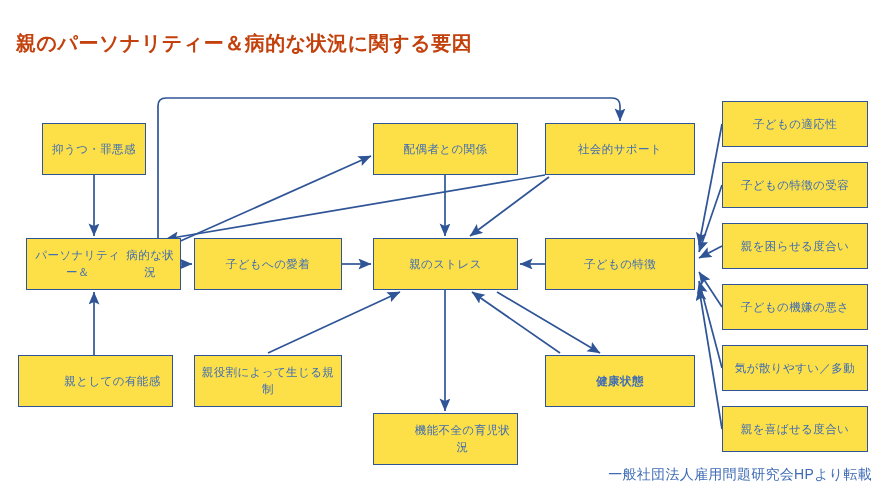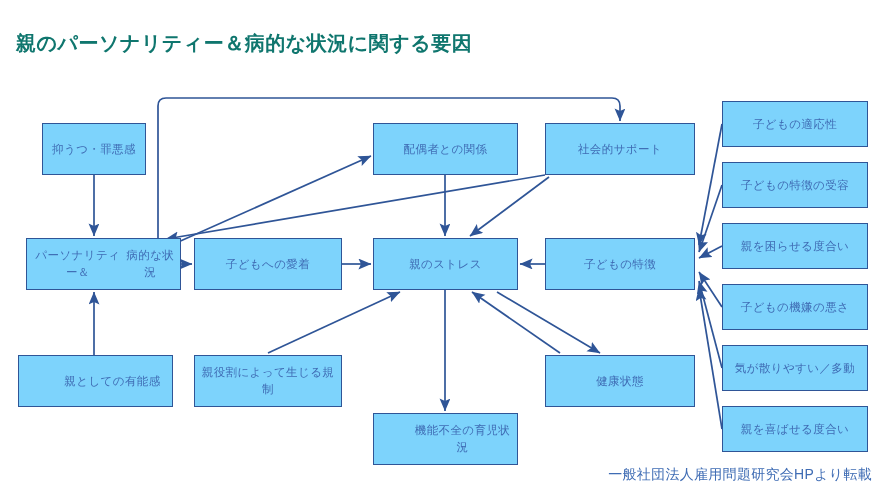--- a/index.html
+++ b/index.html
@@ -17,37 +17,37 @@
     height: 500px;
     background: #ffffff;
     overflow: hidden;
   }
   #page-title {
     position: absolute;
     left: 16px;
     top: 30px;
     font-size: 20px;
     font-weight: bold;
-    color: #0f766e;
+    color: #c2410c;
     letter-spacing: 0.5px;
     white-space: nowrap;
   }
   #edges {
     position: absolute;
     left: 0;
     top: 0;
     width: 890px;
     height: 500px;
     pointer-events: none;
   }
   .node {
     position: absolute;
     box-sizing: border-box;
     border: 1.6px solid #2f5597;
-    background: #7dd3fc;
+    background: #fde047;
     color: #3f6cb4;
     display: flex;
     align-items: center;
     justify-content: center;
     text-align: center;
     font-size: 11.5px;
     line-height: 1.45;
     letter-spacing: 0.4px;
     padding: 2px 4px;
   }
@@ -150,21 +150,21 @@
   </div>
 
   <div class="node" style="left:545px; top:123px; width:150px; height:52px;">
     <span>社会的サポート</span>
   </div>
 
   <div class="node" style="left:545px; top:238px; width:150px; height:52px;">
     <span>子どもの特徴</span>
   </div>
 
-  <div class="node" style="left:545px; top:355px; width:150px; height:52px;">
+  <div class="node" style="left:545px; top:355px; width:150px; height:52px;font-weight:bold;">
     <span>健康状態</span>
   </div>
 
   <div class="node" style="left:722px; top:101px; width:146px; height:46px;">
     <span>子どもの適応性</span>
   </div>
 
   <div class="node" style="left:722px; top:162px; width:146px; height:46px;">
     <span>子どもの特徴の受容</span>
   </div>

